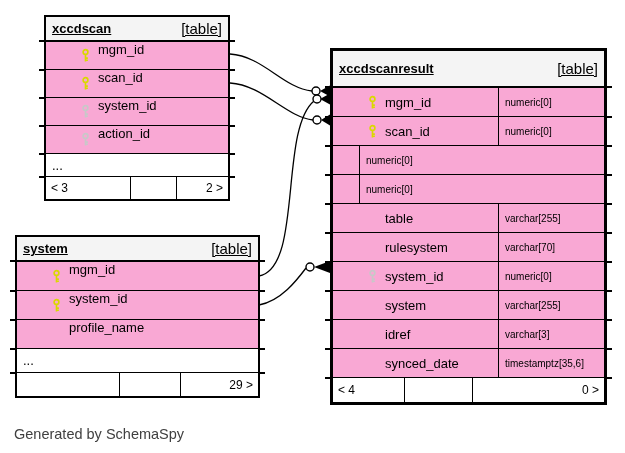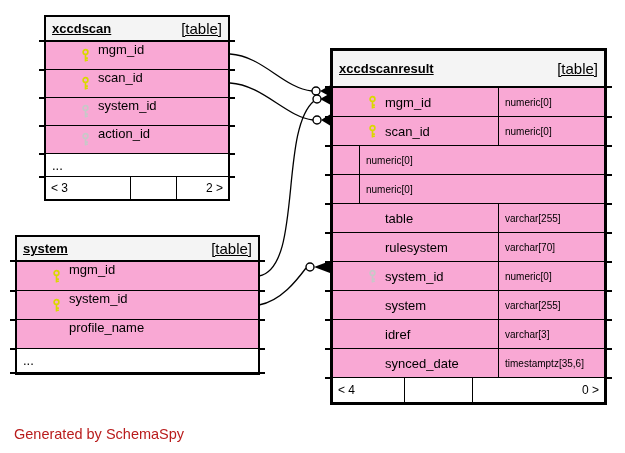--- a/index.html
+++ b/index.html
@@ -68,21 +68,21 @@
   #t-xccdscanresult .tfoot { height:24px; }
   #t-xccdscanresult .f0 { flex:0 0 71px; }
   #t-xccdscanresult .f1 { flex:0 0 68px; }
 
   
   #rel-overlay { position:absolute; left:0; top:0; pointer-events:none; }
   .edge { stroke:#000; stroke-width:1.3; fill:none; }
   .odot { fill:#fff; stroke:#000; stroke-width:1.4; }
   .crow { fill:#000; stroke:none; }
 
-  .gen-note { position:absolute; left:14px; top:426px; font-size:14.5px; color:#b91c1c; }
+  .gen-note { position:absolute; left:14px; top:426px; font-size:14.5px; color:#404040; }
 </style>
 </head>
 <body>
 
 <div id="canvas">
 
   <div class="etable t1" id="t-xccdscan">
     <div class="thead">
       <span class="tname">xccdscan</span>
       <span class="tbadge">[table]</span>
@@ -152,20 +152,25 @@
             <path d="M6 6.8 V14.5 M6 10.8 H8.6 M6 13.2 H8.6" stroke="currentColor" stroke-width="1.8" fill="none"></path>
           </svg>
       </span>
       <span>system_id</span>
     </div>
     <div class="row">
       <span class="keybox"></span>
       <span>profile_name</span>
     </div>
     <div class="erow">...</div>
+    <div class="tfoot">
+      <span class="fcell f0"></span>
+      <span class="fcell f1"></span>
+      <span class="fcell right">29 &gt;</span>
+    </div>
   </div>
 
   <div class="etable main t3" id="t-xccdscanresult">
     <div class="thead">
       <span class="tname">xccdscanresult</span>
       <span class="tbadge">[table]</span>
     </div>
 
     <div class="row">
       <span class="cname-cell">

